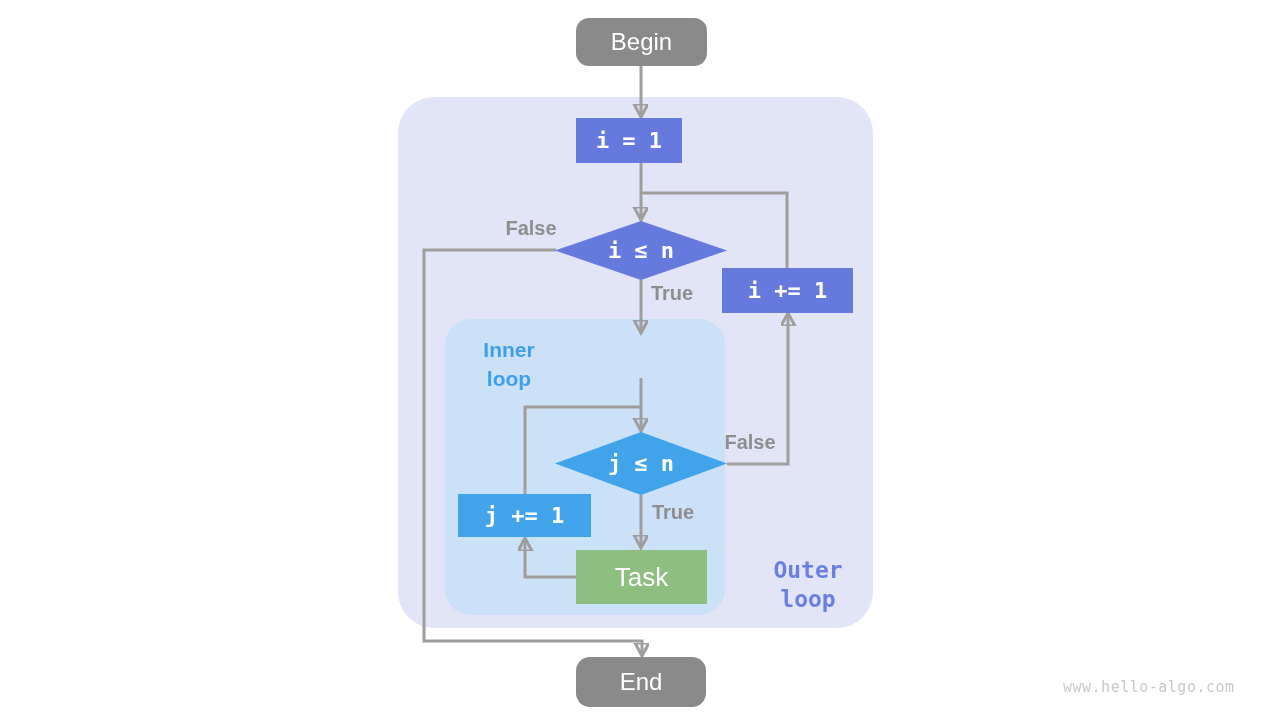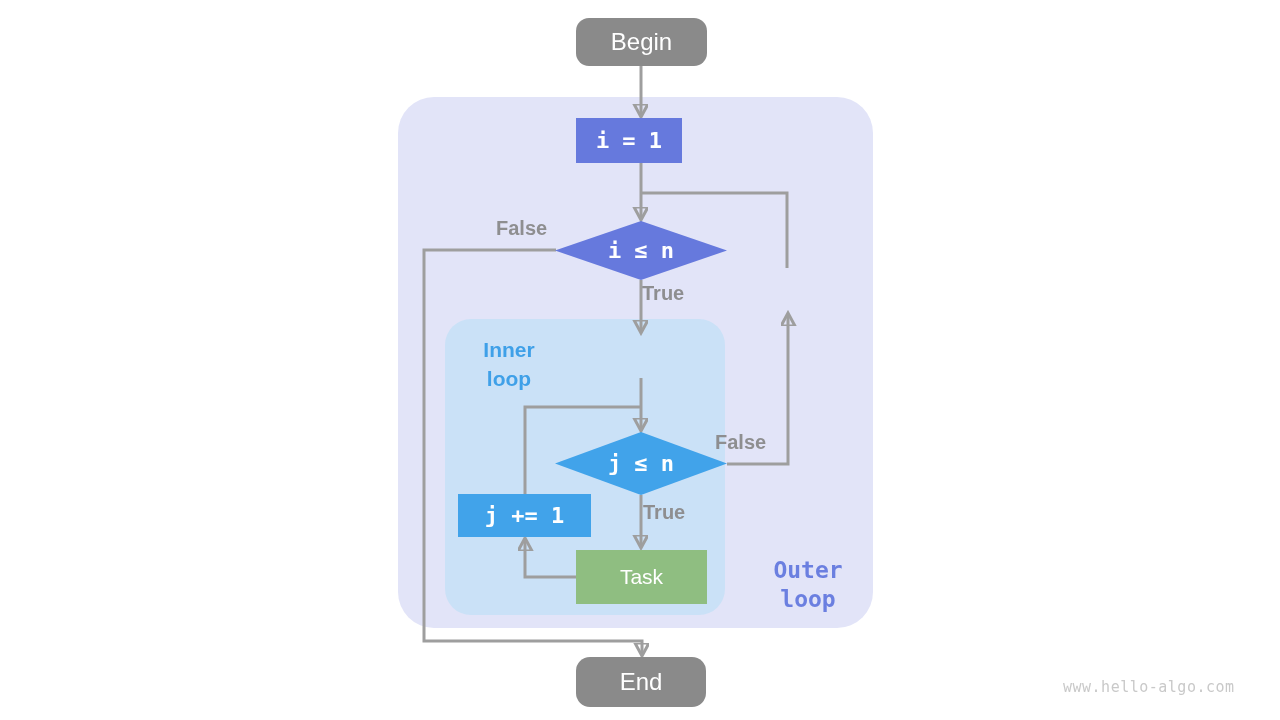--- a/index.html
+++ b/index.html
@@ -34,22 +34,22 @@
   .code{font-family:"DejaVu Sans Mono","Liberation Mono",monospace;font-weight:bold;font-size:22px;}
   .purple{background:var(--purple-node);}
   .blue{background:var(--blue-node);}
   .node-i-init{left:576px;top:118px;width:106px;height:45px;}
   .node-i-incr{left:722px;top:268px;width:131px;height:45px;}
   .node-j-init{left:576px;top:334px;width:132px;height:44px;}
   .node-j-incr{left:458px;top:494px;width:133px;height:43px;}
   .diamond{clip-path:polygon(50% 0,100% 50%,50% 100%,0 50%);}
   .node-i-cond{left:555px;top:221px;width:172px;height:59px;}
   .node-j-cond{left:555px;top:432px;width:172px;height:63px;}
-  .node-task{left:576px;top:550px;width:131px;height:54px;background:var(--green-node);font-size:21px;}
-  .edge-label{position:absolute;font-weight:bold;font-size:20px;color:var(--edge-label);text-align:left;}
+  .node-task{left:576px;top:550px;width:131px;height:54px;background:var(--green-node);font-size:26px;}
+  .edge-label{position:absolute;font-weight:bold;font-size:20px;color:var(--edge-label);text-align:center;}
   .lbl-outer-false{left:496px;top:217px;width:70px;}
   .lbl-outer-true{left:642px;top:282px;width:60px;}
   .lbl-inner-false{left:715px;top:431px;width:70px;}
   .lbl-inner-true{left:643px;top:501px;width:60px;}
   .region-label{position:absolute;text-align:center;font-weight:bold;line-height:29px;}
   .inner-loop-label{left:459px;top:335px;width:100px;font-size:21px;color:var(--inner-label);}
   .outer-loop-label{left:750px;top:556px;width:116px;font-size:23px;color:var(--outer-label);
                     font-family:"DejaVu Sans Mono","Liberation Mono",monospace;}
   .watermark{position:absolute;left:1063px;top:678px;font-size:15px;letter-spacing:.5px;
              font-family:"DejaVu Sans Mono","Liberation Mono",monospace;color:var(--watermark);}
@@ -85,20 +85,23 @@
   </div>
 
   <div class="node code purple node-i-init">
     <span>i = 1</span>
   </div>
 
   <div class="node code purple diamond node-i-cond">
     <span>i ≤ n</span>
   </div>
 
+  <div class="node code purple node-i-incr">
+    <span>i += 1</span>
+  </div>
 
 
   <div class="node code blue diamond node-j-cond">
     <span>j ≤ n</span>
   </div>
 
   <div class="node code blue node-j-incr">
     <span>j += 1</span>
   </div>
 

